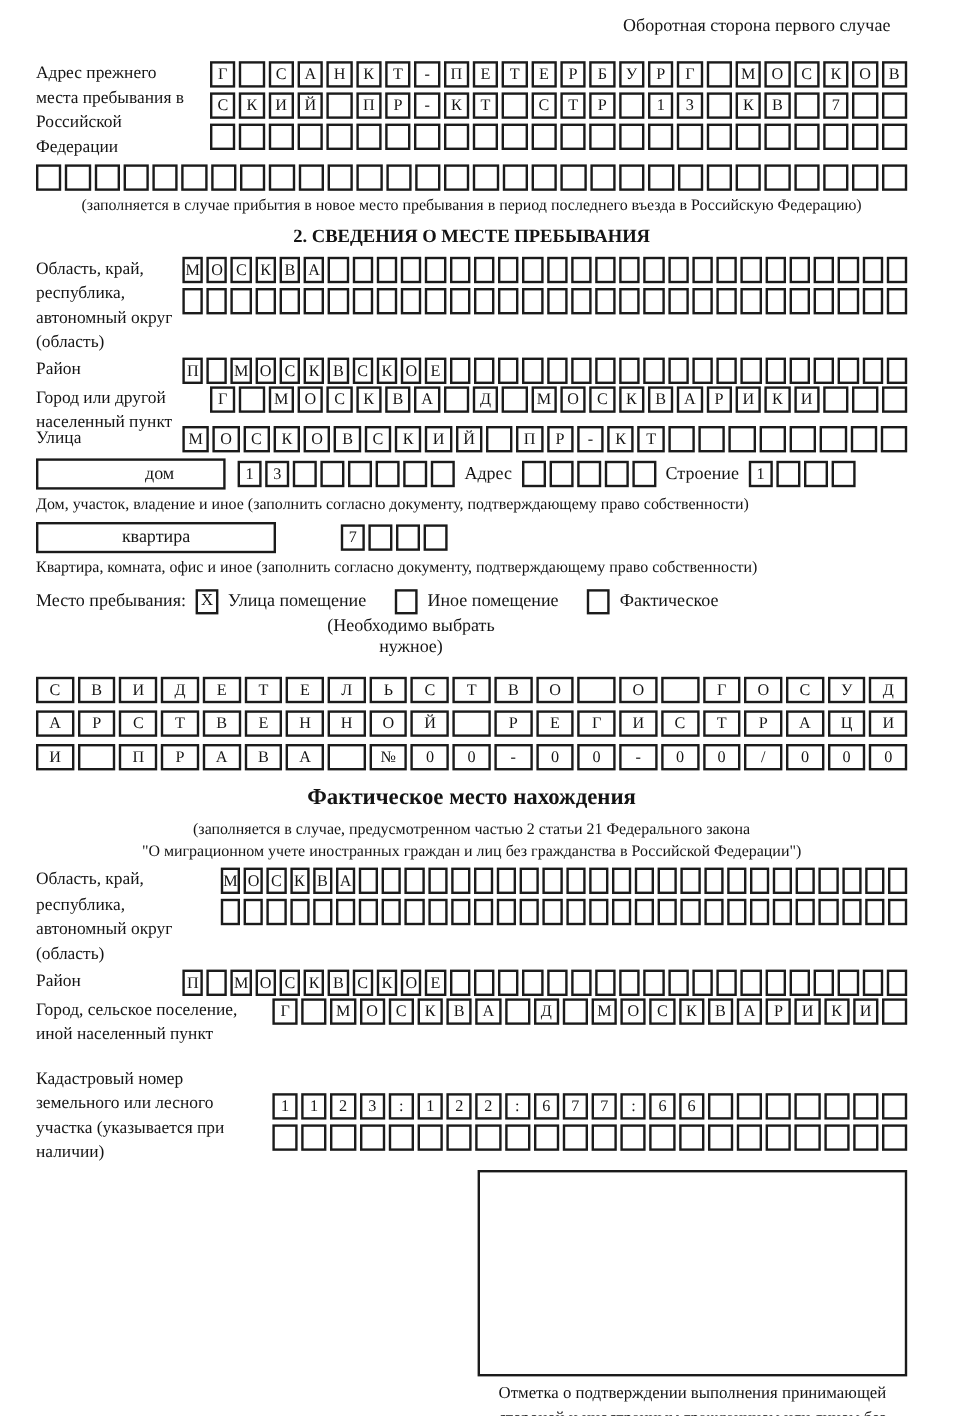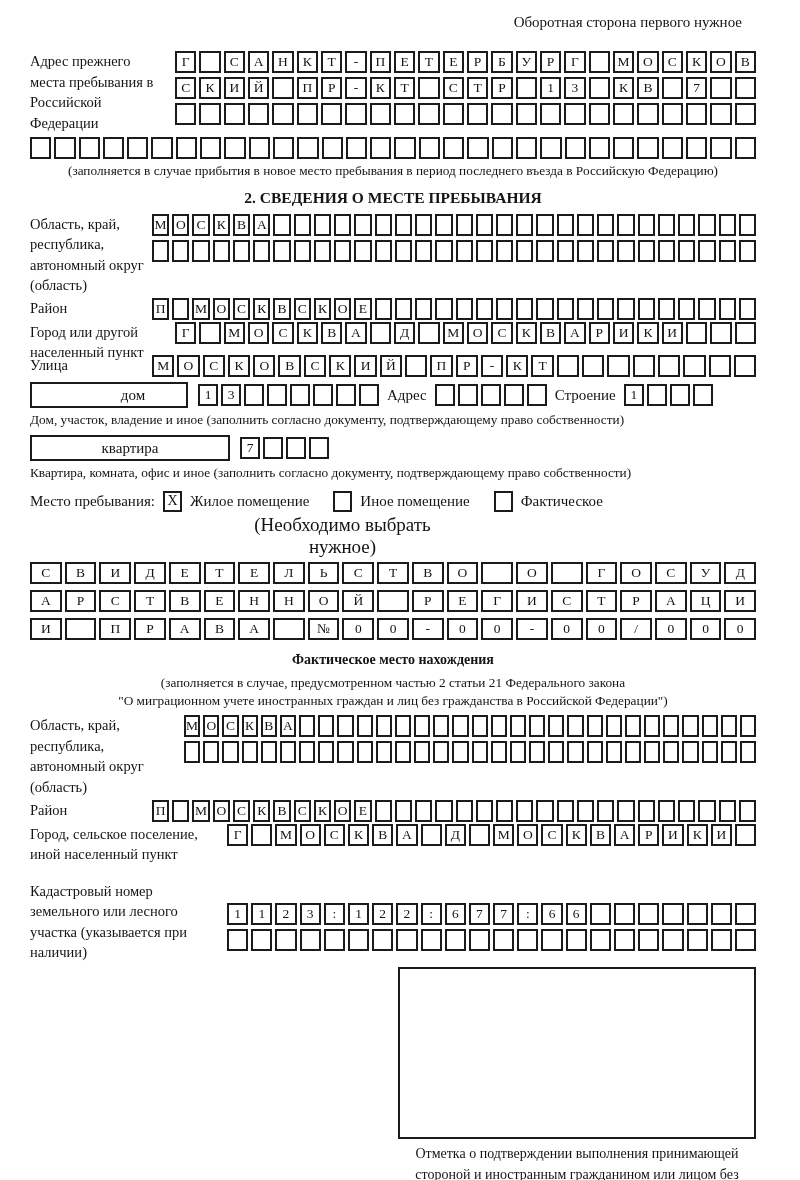--- a/index.html
+++ b/index.html
@@ -30,55 +30,55 @@
   .lw122 .label { width: 122px; }
   .lw154 .label { width: 154px; }
   .lw197 .label { width: 197px; }
   .lw225 .label { width: 225px; }
 
   .full-row { margin-top: 4px; }
   .caption { font-size: 13.3px; margin-top: 3px; line-height: 1.3; }
   .center { text-align: center; }
 
   .section-title { text-align: center; font-weight: bold; font-size: 15.5px; margin: 9px 0 7px 0; }
-  .sub-title { text-align: center; font-weight: bold; font-size: 14px; margin: 12px 0 6px 0; }
+  .sub-title { text-align: center; font-weight: bold; font-size: 19px; margin: 12px 0 6px 0; }
 
   .house-row { display: flex; align-items: stretch; margin-top: 5px; }
   .wide-box {
     border: 2px solid #1b1b1b; height: 26px;
     display: flex; align-items: center; justify-content: center;
     font-size: 15px;
   }
   .house-box { width: 158px; margin-right: 10px; padding-left: 48px; }
   .apt-box { width: 200px; margin-right: 10px; }
   .house-row .cells { align-self: center; }
   .house-row .cell { height: 22px; }
   .inline-label { font-size: 15px; align-self: center; padding: 0 8px; white-space: nowrap; }
 
   .place-row { display: flex; align-items: center; margin-top: 9px; font-size: 15px; }
   .place-row .opt-label { margin: 0 10px 0 8px; }
   .checkbox {
     width: 19px; height: 21px; border: 2px solid #1b1b1b; flex-shrink: 0;
     display: flex; align-items: center; justify-content: center; font-size: 14px;
   }
   .cb-gap { margin-left: 14px; }
-  .note { font-size: 19px; margin: 2px 0 4px 215px; width: 195px; text-align: center; }
+  .note { font-size: 15px; margin: 2px 0 16px 215px; width: 195px; text-align: center; }
 
   .offset-rows { padding-top: 22px; }
 
   .stamp-area { margin-left: 368px; width: 358px; margin-top: 4px; }
   .stamp-box { border: 2px solid #1b1b1b; height: 172px; width: 100%; }
   .stamp-caption { font-size: 14px; line-height: 1.48; text-align: center; margin-top: 5px; width: 100%; }
 </style>
 </head>
 <body>
 
 <div class="page">
 
-  <div class="header-note">Оборотная сторона первого нужное</div>
+  <div class="header-note">Оборотная сторона первого случае</div>
 
   <div class="field lw145" style="margin-top:20px;justify-content:center;">
     <div class="label">Адрес прежнего места пребывания в Российской Федерации</div>
     <div class="rows">
       <div class="cells">
           <span class="cell">Г</span>
           <span class="cell"></span>
           <span class="cell">С</span>
           <span class="cell">А</span>
           <span class="cell">Н</span>
@@ -387,35 +387,35 @@
     <div class="inline-label">Строение</div>
     <div class="cells fx">
         <span class="cell">1</span>
         <span class="cell"></span>
         <span class="cell"></span>
         <span class="cell"></span>
       </div>
   </div>
   <div class="caption">Дом, участок, владение и иное (заполнить согласно документу, подтверждающему право собственности)</div>
 
-  <div class="house-row" style="margin-top:7px;">
+  <div class="house-row" style="margin-top:7px;gap:44px;">
     <div class="wide-box apt-box">квартира</div>
     <div class="cells fx">
         <span class="cell">7</span>
         <span class="cell"></span>
         <span class="cell"></span>
         <span class="cell"></span>
       </div>
   </div>
   <div class="caption">Квартира, комната, офис и иное (заполнить согласно документу, подтверждающему право собственности)</div>
 
   <div class="place-row">
     <span>Место пребывания:</span>
     <span class="checkbox" style="margin-left:8px;">X</span>
-    <span class="opt-label">Жилое помещение</span>
+    <span class="opt-label">Улица помещение</span>
     <span class="checkbox cb-gap"></span>
     <span class="opt-label">Иное помещение</span>
     <span class="checkbox cb-gap"></span>
     <span class="opt-label">Фактическое</span>
   </div>
   <div class="note">(Необходимо выбрать нужное)</div>
 
   <div class="field lw225">
     <div class="rows" style="gap:6px;">
       <div class="cells">

